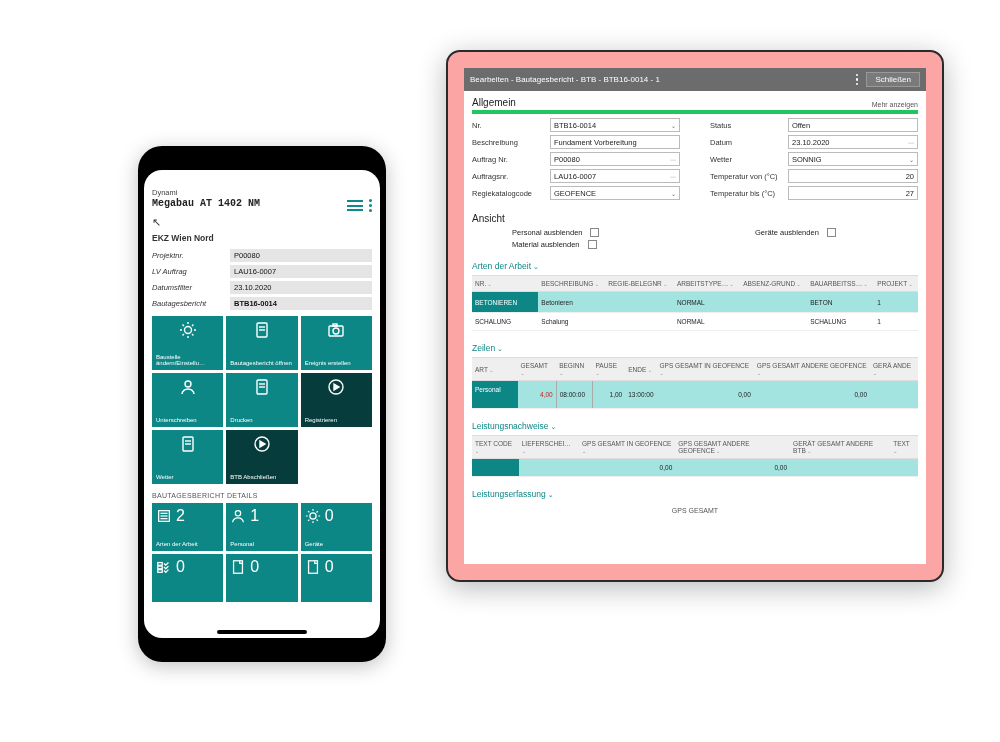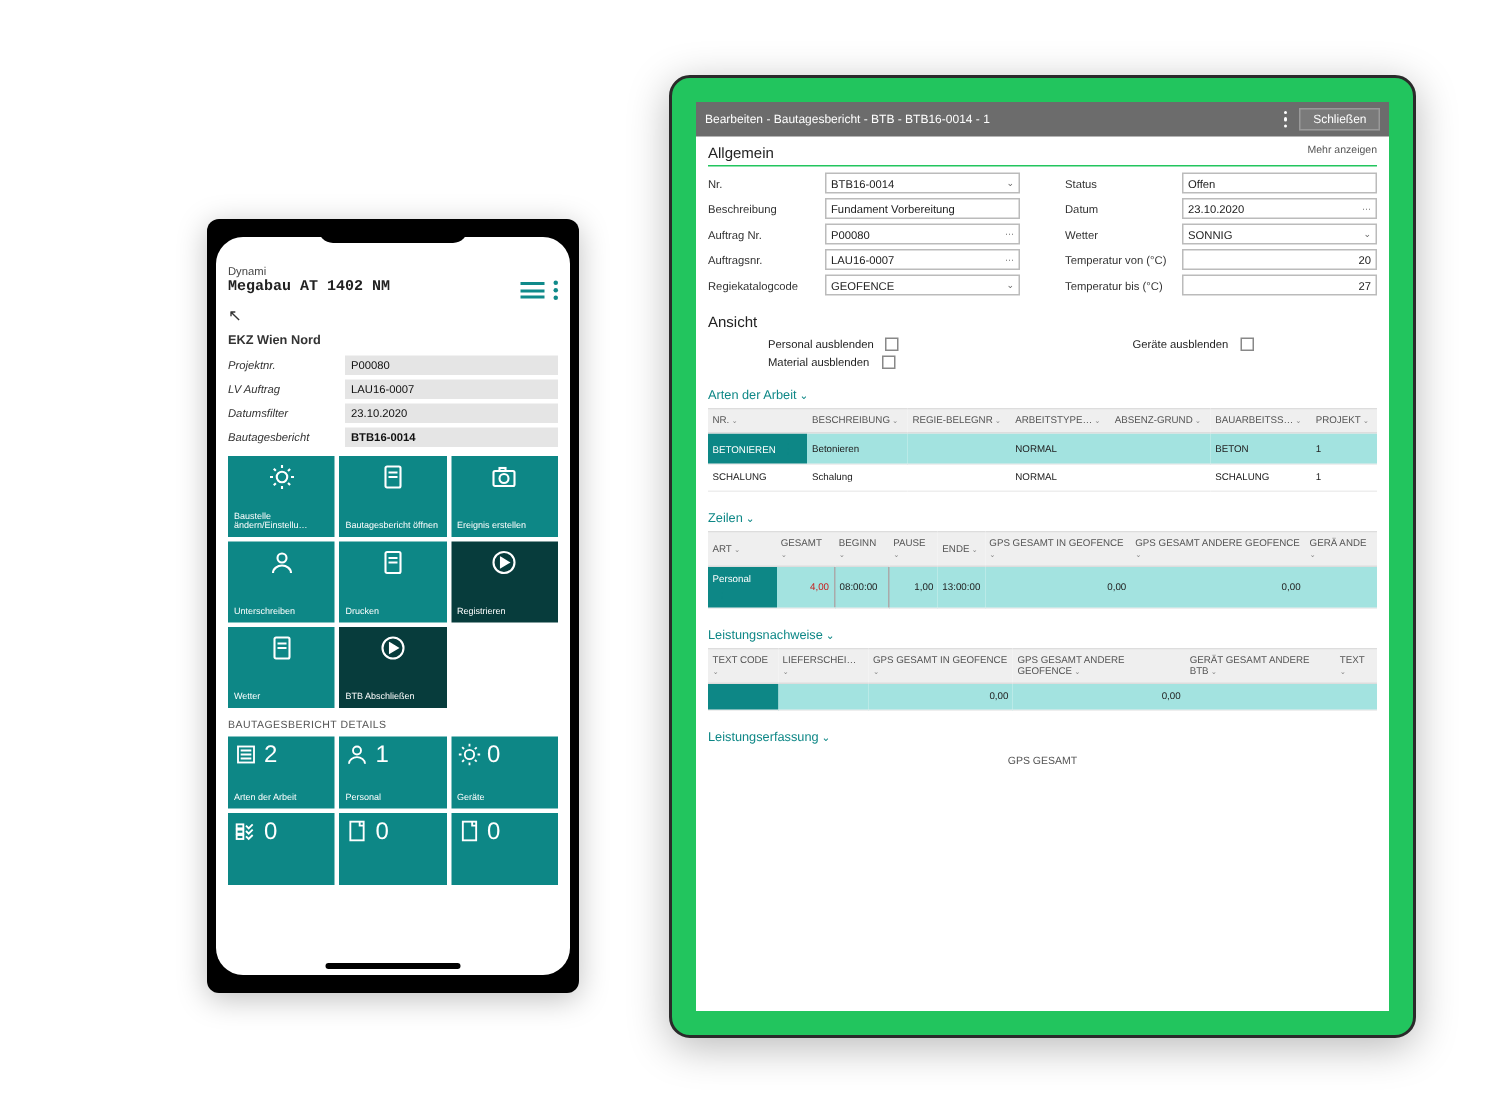--- a/index.html
+++ b/index.html
@@ -1,19 +1,19 @@
 <!DOCTYPE html>
 <html><head>
 <meta charset="utf-8">
 <style>
 * { box-sizing: border-box; margin: 0; padding: 0; }
 body { background: #fff; font-family: 'Segoe UI', Arial, sans-serif; width: 1000px; height: 742px; position: relative; }
 
 
-.phone { position: absolute; left: 138px; top: 146px; width: 248px; height: 516px; background: #000; border-radius: 8px; padding: 12px 6px; box-shadow: 0 4px 20px rgba(0,0,0,0.25); }
+.phone { position: absolute; left: 138px; top: 146px; width: 248px; height: 516px; background: #000; border-radius: 24px; padding: 24px 6px; box-shadow: 0 4px 20px rgba(0,0,0,0.25); }
 .phone-screen { width: 100%; height: 100%; background: #fff; border-radius: 18px; overflow: hidden; position: relative; }
 .phone-notch { position: absolute; top: 0; left: 50%; transform: translateX(-50%); width: 100px; height: 16px; background: #000; border-radius: 0 0 10px 10px; z-index: 10; }
 .phone-home { position: absolute; bottom: 4px; left: 50%; transform: translateX(-50%); width: 90px; height: 4px; background: #000; border-radius: 3px; z-index: 10; }
 .phone-content { padding: 18px 8px 8px 8px; font-size: 8px; color: #333; }
 .ph-header { font-size: 7.5px; color: #444; }
 .ph-title { font-size: 10px; font-weight: 600; color: #222; margin-top: 1px; font-family: Liberation Mono, monospace; }
 .ph-cursor { font-size: 11px; margin: 4px 0 2px 0; }
 .ph-menu-row { display: flex; justify-content: flex-end; align-items: center; gap: 6px; margin-top: -10px; margin-bottom: 2px; }
 .hamburger { width: 16px; height: 11px; display:flex; flex-direction:column; justify-content:space-between; }
 .hamburger span { height: 2px; background: #0f8a8a; }
@@ -32,30 +32,30 @@
 .tile .ticon svg { width:18px; height:18px; stroke:#fff; fill:none; stroke-width:1.4; }
 
 .ph-section { font-size:7px; color:#555; margin:8px 0 4px 0; letter-spacing:0.3px; }
 .dtiles { display:grid; grid-template-columns: repeat(3,1fr); gap:3px; }
 .dtile { background:#0d8786; color:#fff; height:48px; display:flex; flex-direction:column; justify-content:space-between; padding:4px; font-size:6px; cursor:pointer; }
 .dtile .row1 { display:flex; align-items:center; gap:4px; }
 .dtile .row1 svg { width:16px;height:16px;stroke:#fff;fill:none;stroke-width:1.4; }
 .dtile .cnt { font-size:16px; font-weight:300; }
 
 
-.tablet { position:absolute; left:446px; top:50px; width:498px; height:642px; background:#22c55e; border-radius:14px; padding:16px; box-shadow:0 6px 28px rgba(0,0,0,0.28); border:2px solid #2a2a2a; }
+.tablet { position:absolute; left:446px; top:50px; width:498px; height:532px; background:#fca5a5; border-radius:14px; padding:16px; box-shadow:0 6px 28px rgba(0,0,0,0.28); border:2px solid #2a2a2a; }
 .tablet-screen { width:100%; height:100%; background:#fff; overflow:hidden; font-size:8px; color:#222; }
 .tb-header { background:#6c6c6c; color:#fff; display:flex; align-items:center; justify-content:space-between; padding:4px 6px; font-size:8px; }
 .tb-header .right { display:flex; align-items:center; gap:8px; }
 .tb-header .vdots { display:flex; flex-direction:column; gap:2px; }
 .tb-header .vdots span { width:2.5px;height:2.5px;background:#fff;border-radius:50%; }
 .tb-close { background:#7a7a7a; border:1px solid #999; color:#fff; padding:2px 8px; font-size:8px; cursor:pointer; }
 
 .tb-content { padding:6px 8px; }
-.tb-sechead { display:flex; justify-content:space-between; align-items:flex-start; border-bottom:1px solid #22c55e; padding-bottom:2px; margin-bottom:4px; }
+.tb-sechead { display:flex; justify-content:space-between; align-items:flex-end; border-bottom:4px solid #22c55e; padding-bottom:2px; margin-bottom:4px; }
 .tb-sechead h3 { font-size:10px; font-weight:400; }
 .tb-sechead .more { font-size:7px; color:#555; cursor:pointer; }
 
 .tb-form { display:flex; gap:30px; }
 .tb-col { flex:1; }
 .tb-row { display:flex; align-items:center; margin-bottom:3px; }
 .tb-row label { flex:0 0 78px; font-size:7.5px; color:#333; }
 .tb-input { flex:1; border:1px solid #bbb; padding:1.5px 3px; font-size:7.5px; display:flex; align-items:center; justify-content:space-between; min-height:14px; background:#fff; }
 .tb-input.ro { justify-content:flex-start; }
 .tb-input .dd { font-size:6px; color:#666; }

